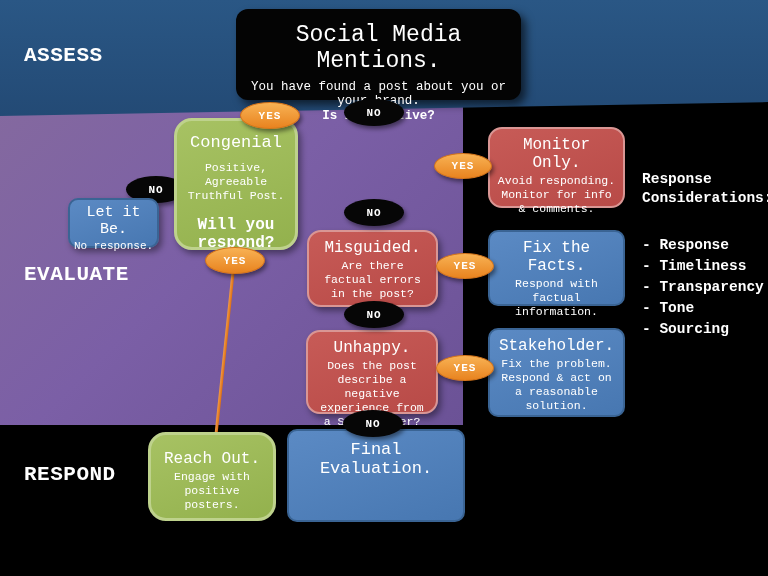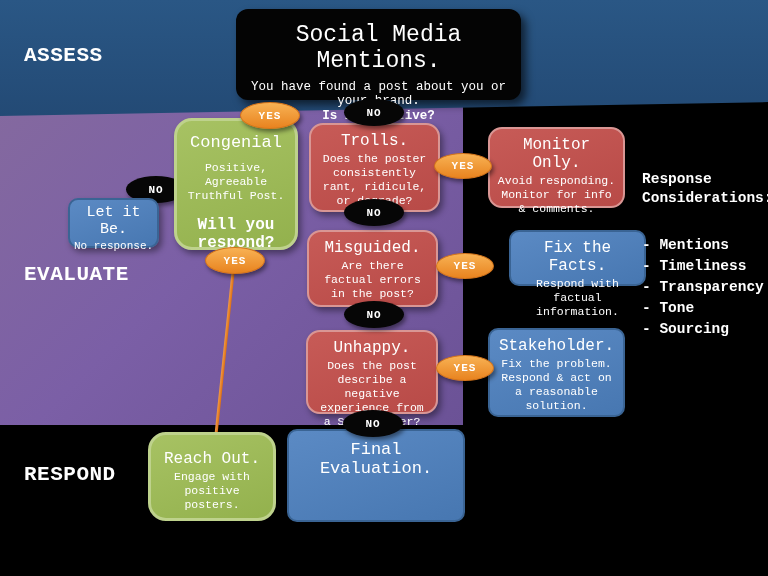--- a/index.html
+++ b/index.html
@@ -45,21 +45,21 @@
   .bluebox{background:linear-gradient(160deg,#5b8ac4,#4777b1);border:2px solid #3a6494;border-radius:10px;}
   #n-congenial{left:174px;top:118px;width:124px;height:132px;border-radius:18px;}
   #n-congenial .t{font-size:17px;margin-top:5px;margin-bottom:9px;}
   #n-congenial .q{font-size:16px;font-weight:bold;margin-top:13px;}
   #n-letitbe{left:68px;top:198px;width:91px;height:50px;padding:4px 2px;}
   #n-letitbe .t{font-size:15px;}
   #n-letitbe .b{font-size:11px;}
   #n-trolls{left:309px;top:123px;width:131px;height:89px;}
   #n-monitor{left:488px;top:127px;width:137px;height:81px;}
   #n-misguided{left:307px;top:230px;width:131px;height:77px;}
-  #n-fixfacts{left:509px;top:230px;width:137px;height:56px;}
+  #n-fixfacts{left:488px;top:230px;width:137px;height:76px;}
   #n-unhappy{left:306px;top:330px;width:132px;height:84px;}
   #n-restoration{left:488px;top:328px;width:137px;height:89px;}
   #n-reachout{left:148px;top:432px;width:128px;height:89px;padding-top:15px;border-radius:18px;}
   #n-finaleval{left:287px;top:429px;width:178px;height:93px;padding-top:9px;}
   #n-finaleval .t{font-size:17px;}
   
   .pill{
     position:absolute;width:60px;height:27px;border-radius:50%;
     display:flex;align-items:center;justify-content:center;
     font-size:11px;font-weight:bold;letter-spacing:1px;color:#fff;
@@ -113,24 +113,20 @@
     <div class="t">Congenial</div>
     <div class="b">Positive, Agreeable Truthful Post.</div>
     <div class="q">Will you respond?</div>
   </div>
 
   <div class="node bluebox" id="n-letitbe">
     <div class="t">Let it Be.</div>
     <div class="b">No response.</div>
   </div>
 
-  <div class="node red" id="n-trolls">
-    <div class="t">Trolls.</div>
-    <div class="b">Does the poster consistently rant, ridicule, or degrade?</div>
-  </div>
 
   <div class="node red" id="n-monitor">
     <div class="t">Monitor Only.</div>
     <div class="b">Avoid responding. Monitor for info &amp; comments.</div>
   </div>
 
   <div class="node red" id="n-misguided">
     <div class="t">Misguided.</div>
     <div class="b">Are there factual errors in the post?</div>
   </div>
@@ -166,21 +162,21 @@
   <div class="pill yes" id="p-yes-trolls">YES</div>
   <div class="pill no" id="p-no-trolls">NO</div>
   <div class="pill yes" id="p-yes-misguided">YES</div>
   <div class="pill no" id="p-no-misguided">NO</div>
   <div class="pill yes" id="p-yes-unhappy">YES</div>
   <div class="pill no" id="p-no-unhappy">NO</div>
 
   <div class="right-panel">
     <div class="rp-heading">Response Considerations:</div>
     <div class="rp-items">
-      <div>- Mentions</div>
+      <div>- Response</div>
       <div>- Timeliness</div>
       <div>- Transparency</div>
       <div>- Tone</div>
       <div>- Sourcing</div>
     </div>
   </div>
 
 </div>
 
 </body></html>

